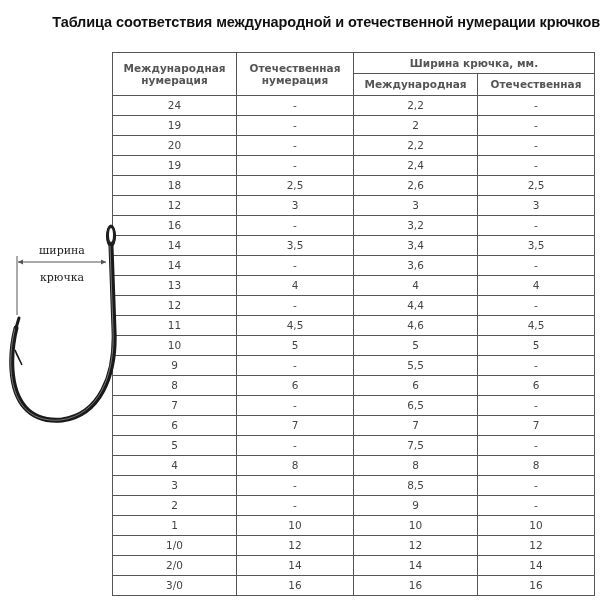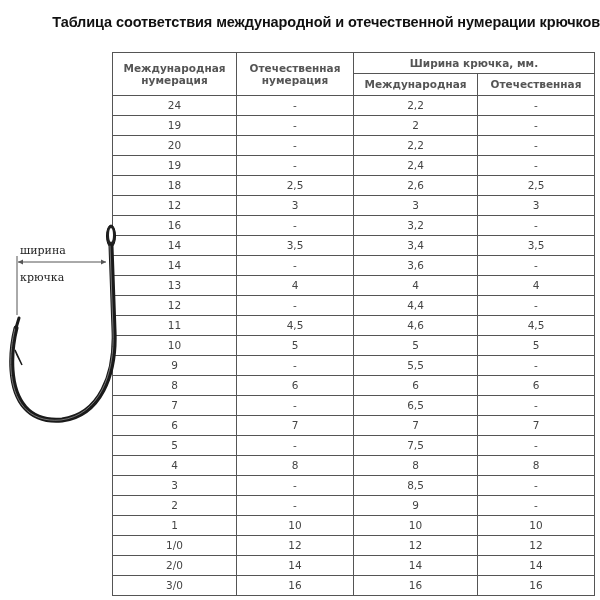--- a/index.html
+++ b/index.html
@@ -31,20 +31,21 @@
   .c4 { width: 116px; }
   tr.hrow1 th { height: 20px; }
   tr.hrow2 th { height: 21px; }
   tr.drow td { height: 19px; }
   .hook {
     position: absolute; left: 0; top: 210px; width: 140px; height: 230px;
     pointer-events: none;
   }
   .hook-label {
     position: absolute; left: 20px; top: 244px; width: 84px;
+    text-align: center;
     font-family: "DejaVu Serif", serif;
     font-size: 11px; color: #222; line-height: 13px;
   }
 </style>
 </head>
 <body>
 
 <div class="title">Таблица соответствия международной и отечественной нумерации крючков</div>
 
 <table class="tbl">

